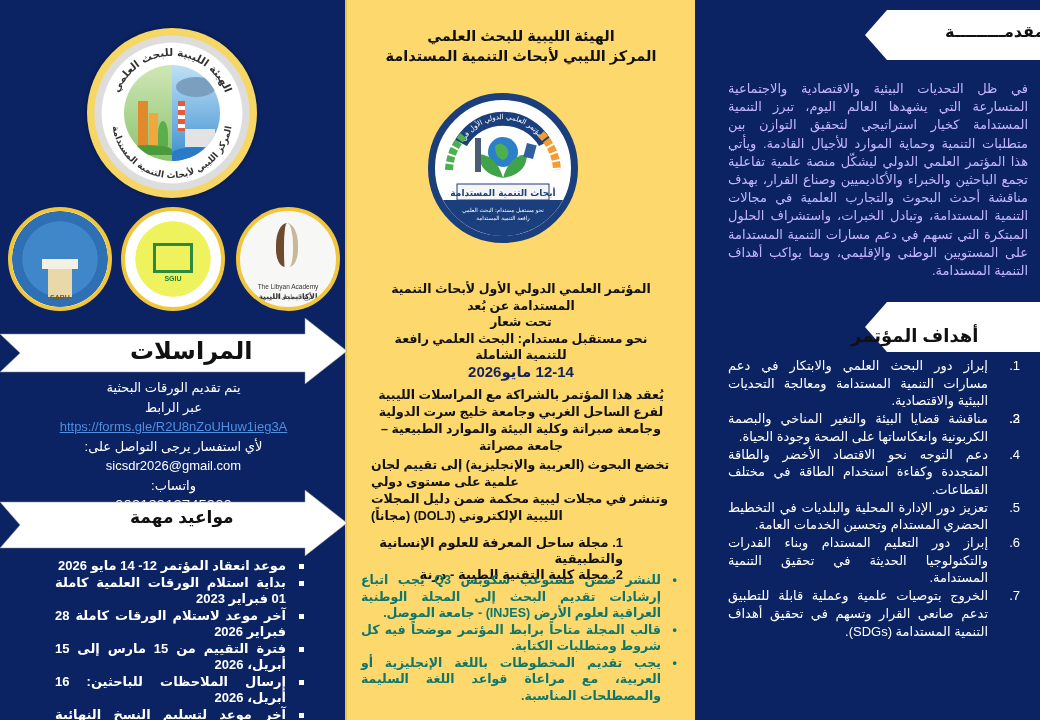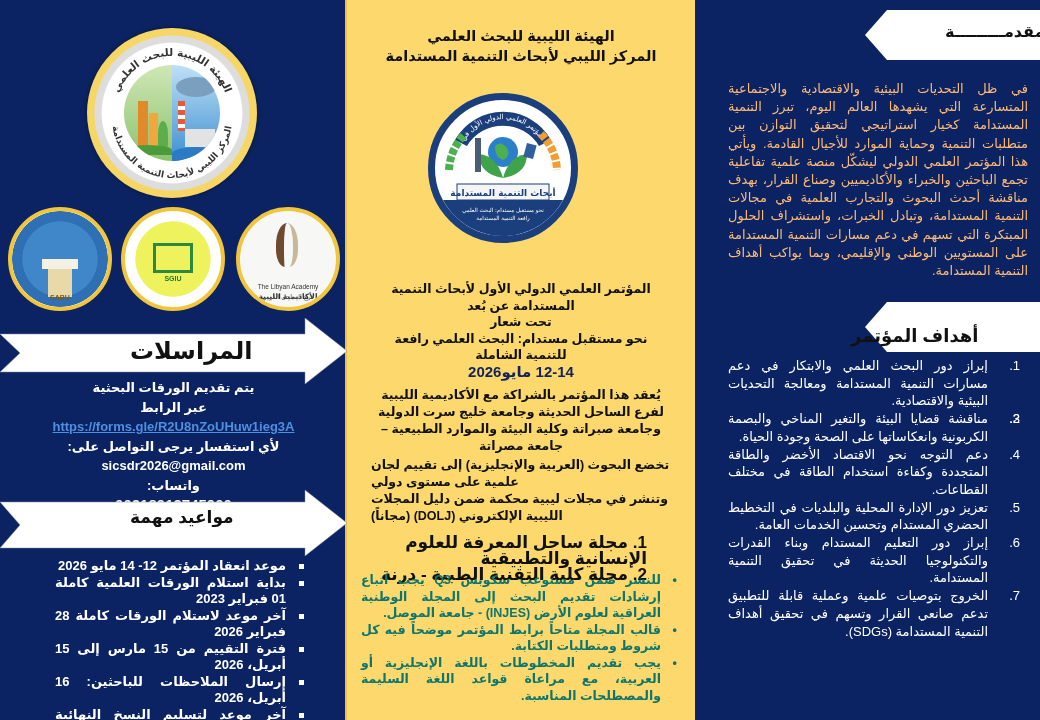--- a/index.html
+++ b/index.html
@@ -25,44 +25,44 @@
   .uni { position:absolute; top:207px; width:104px; height:104px; border-radius:50%; border:4px solid #f1c63d; overflow:hidden; }
   #uni-sabu { left:8px; background:radial-gradient(circle,#3f87c9 0 55%,#2f6fb3 56% 70%,#fff 71% 100%); }
   #uni-sgiu { left:121px; background:radial-gradient(circle,#eef25d 0 55%,#fff 56% 100%); }
   #uni-libyan { left:236px; background:#f7f7f5; }
   .uni .cap { position:absolute; left:0; right:0; text-align:center; font-size:7px; font-weight:bold; }
 
   
   .arrow-r { position:absolute; left:0; width:347px; height:66px; }
   .arrow-l { position:absolute; left:865px; width:175px; height:50px; }
 
-  #contact { position:absolute; left:0; width:347px; top:378px; text-align:center; color:#fff; font-weight:bold; font-size:13px; line-height:19.5px; direction:rtl; }
+  #contact { position:absolute; left:0; width:347px; top:378px; text-align:center; color:#fff; font-weight:normal; font-size:13px; line-height:19.5px; direction:rtl; }
   #contact .link { color:#4d8fe0; text-decoration:underline; direction:ltr; display:block; }
   #contact .ltr { direction:ltr; display:block; }
   #contact .phone { font-size:15px; }
 
   #dates { position:absolute; left:20px; width:290px; top:558px; direction:rtl; color:#fff; font-weight:bold; font-size:13px; line-height:16.5px; }
   #dates li { list-style:none; position:relative; padding-right:24px; text-align:justify;margin-left:35px; }
   #dates li::before { content:""; position:absolute; right:6px; top:6px; width:5px; height:5px; background:#fff; }
 
   
   #mid-title { position:absolute; left:0; width:348px; top:26px; text-align:center; font-weight:bold; font-size:14.5px; line-height:20px; direction:rtl; color:#111; }
   .conf-logo { position:absolute; left:428px; top:93px; width:150px; height:150px; border-radius:50%; background:#fff; border:7px solid #1b3f7c; overflow:hidden; }
   #mid-block1 { position:absolute; left:0; width:348px; top:281px; text-align:center; direction:rtl; font-weight:bold; font-size:12.5px; line-height:16.5px; color:#111; padding:0 28px; }
   #mid-block1 .date { font-size:15px; color:#13235c; }
   #mid-block2 { position:absolute; left:0; width:348px; top:387px; text-align:center; direction:rtl; font-weight:bold; font-size:12.5px; line-height:17px; color:#111; padding:0 24px; }
   #mid-block3 { position:absolute; left:0; width:348px; top:457px; text-align:left; direction:rtl; font-weight:bold; font-size:12.5px; line-height:17px; color:#111; padding:0 24px; }
-  #mid-journals { position:absolute; left:0; width:348px; top:535px; direction:rtl; font-weight:bold; font-size:17px; line-height:16px; color:#111; padding-right:48px; }
+  #mid-journals { position:absolute; left:0; width:348px; top:535px; direction:rtl; font-weight:bold; font-size:13px; line-height:16px; color:#111; padding-right:72px; }
   #mid-journals li { list-style:none; }
   #mid-bullets { position:absolute; left:14px; width:320px; top:572px; direction:rtl; font-weight:bold; font-size:12.5px; line-height:16.5px; color:#0f766e; }
   #mid-bullets li { list-style:none; position:relative; padding-right:20px; text-align:justify; }
   #mid-bullets li::before { content:"•"; position:absolute; right:4px; top:0; }
 
   
-  #intro { position:absolute; left:728px; width:300px; top:80px; direction:rtl; color:#fdba74; font-size:13px; line-height:18.2px; text-align:justify; }
+  #intro { position:absolute; left:728px; width:300px; top:80px; direction:rtl; color:#c4b5fd; font-size:13px; line-height:18.2px; text-align:justify; }
   #goals { position:absolute; left:728px; width:300px; top:357px; direction:rtl; color:#fff; font-size:13px; line-height:17.7px; }
   #goals li { list-style:none; position:relative; padding-right:40px; text-align:justify; }
   #goals li .num { position:absolute; right:8px; top:0; }
   .banner-label { position:absolute; font-weight:bold; color:#111; direction:rtl; }
 </style>
 </head>
 <body>
 
 <div id="left" class="panel">
   <div class="logo-main">
@@ -142,21 +142,21 @@
     <div>المركز الليبي لأبحاث التنمية المستدامة</div>
   </div>
 
   <div id="mid-block1">
     <div>المؤتمر العلمي الدولي الأول لأبحاث التنمية المستدامة عن بُعد</div>
     <div>تحت شعار</div>
     <div>نحو مستقبل مستدام: البحث العلمي رافعة للتنمية الشاملة</div>
     <div class="date">12-14 مايو2026</div>
   </div>
 
-  <div id="mid-block2">يُعقد هذا المؤتمر بالشراكة مع الأكاديمية الليبية لفرع الساحل الحديثة وجامعة خليج سرت الدولية وجامعة صبراتة وكلية البيئة والموارد الطبيعية – جامعة مصراتة</div>
+  <div id="mid-block2">يُعقد هذا المؤتمر بالشراكة مع المراسلات الليبية لفرع الساحل الغربي وجامعة خليج سرت الدولية وجامعة صبراتة وكلية البيئة والموارد الطبيعية – جامعة مصراتة</div>
 
   <div id="mid-block3">
     <div>تخضع البحوث (العربية والإنجليزية) إلى تقييم لجان علمية على مستوى دولي</div>
     <div>وتنشر في مجلات ليبية محكمة ضمن دليل المجلات الليبية الإلكتروني (DOLJ) (مجاناً)</div>
   </div>
 
   <ul id="mid-journals">
     <li>1.  مجلة ساحل المعرفة للعلوم الإنسانية والتطبيقية</li>
     <li>2.  مجلة كلية التقنية الطبية - درنة</li>
   </ul>

